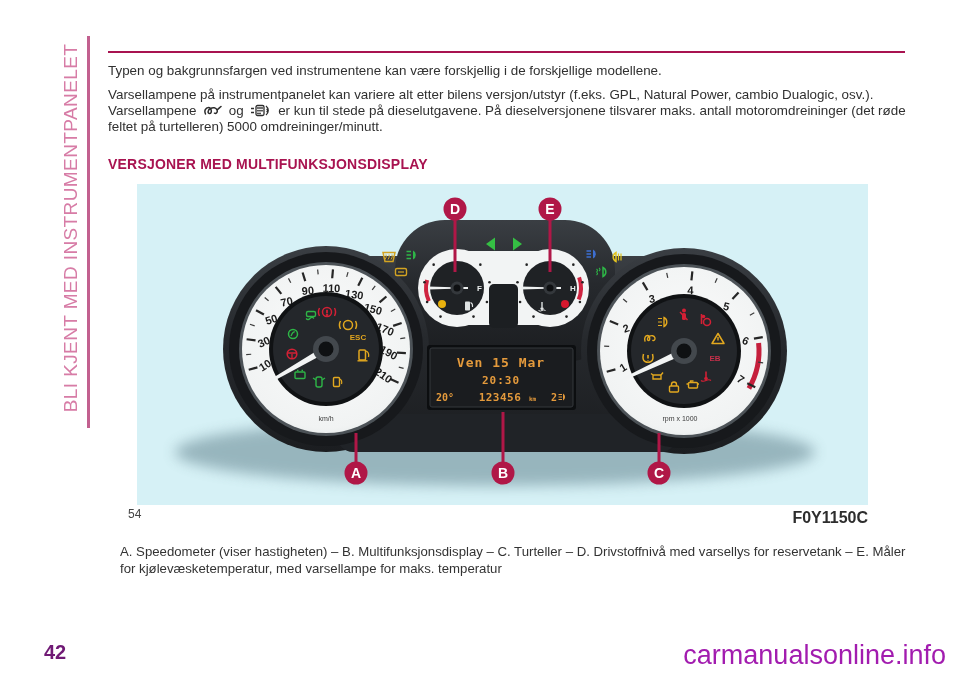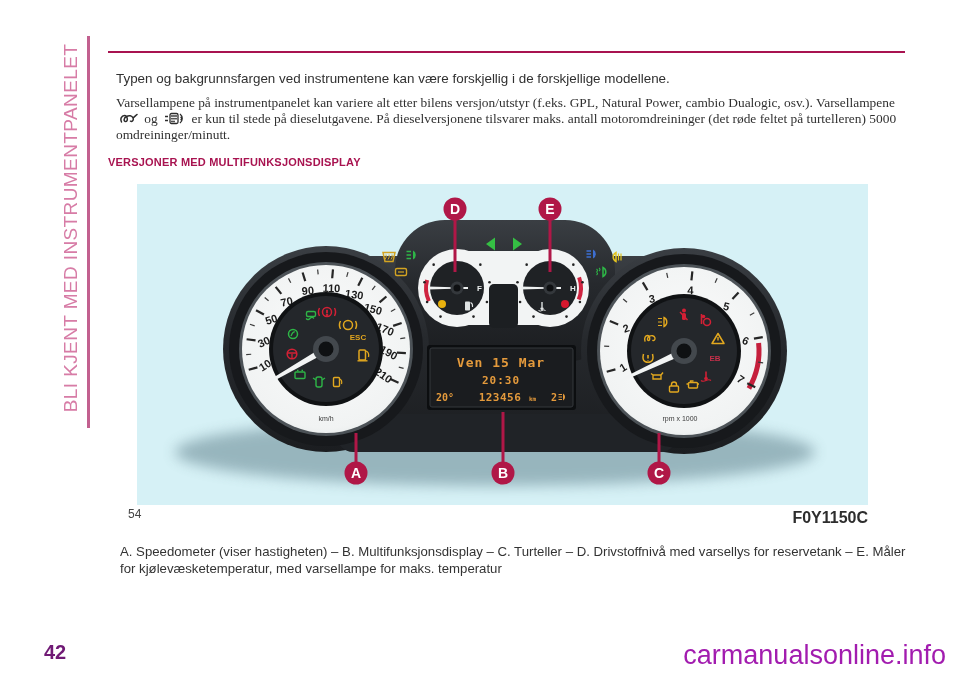--- a/index.html
+++ b/index.html
@@ -8,24 +8,24 @@
 
   
   .side-rule{position:absolute;left:87px;top:36px;width:3px;height:392px;background:#c2608f;}
   .side-title{position:absolute;left:71px;top:228px;transform:translate(-50%,-50%) rotate(-90deg);
               white-space:nowrap;font-size:19px;letter-spacing:.4px;color:#d77ca6;}
 
   
   .title{position:absolute;left:108px;top:27px;margin:0;font-size:17.5px;font-weight:bold;
          letter-spacing:.3px;color:#a81350;}
   .title-rule{position:absolute;left:108px;top:51px;width:797px;height:2px;background:#a81350;}
-  .para{position:absolute;margin:8px;font-size:13.4px;line-height:1.2;color:#303030;width:800px;left:108px;}
+  .para{position:absolute;margin:0;font-size:13.4px;line-height:1.2;color:#303030;width:800px;left:108px;}
   .para1{top:63px;}
-  .para2{top:87px;font-family:Liberation Serif, serif;}
-  .sec-head{position:absolute;left:108px;top:156px;margin:0;font-size:11px;font-weight:bold;
+  .para2{top:87px;}
+  .sec-head{position:absolute;left:108px;top:156px;margin:0;font-size:14px;font-weight:bold;
             color:#a81350;letter-spacing:.2px;}
   .inline-ic{display:inline-block;vertical-align:-2px;margin:0 3px;}
 
   
   .panel{position:absolute;left:137px;top:184px;width:731px;height:321px;background:#d6f1f6;margin:0;}
   .panel svg{display:block;}
   .fig-num{position:absolute;left:128px;top:507px;font-size:12px;color:#454545;}
   .fig-code{position:absolute;right:92px;top:509px;font-size:16px;font-weight:bold;color:#2d2d2d;}
   .caption{position:absolute;left:108px;top:532px;width:800px;margin:12px;font-size:13.2px;
            line-height:1.25;color:#333;}

